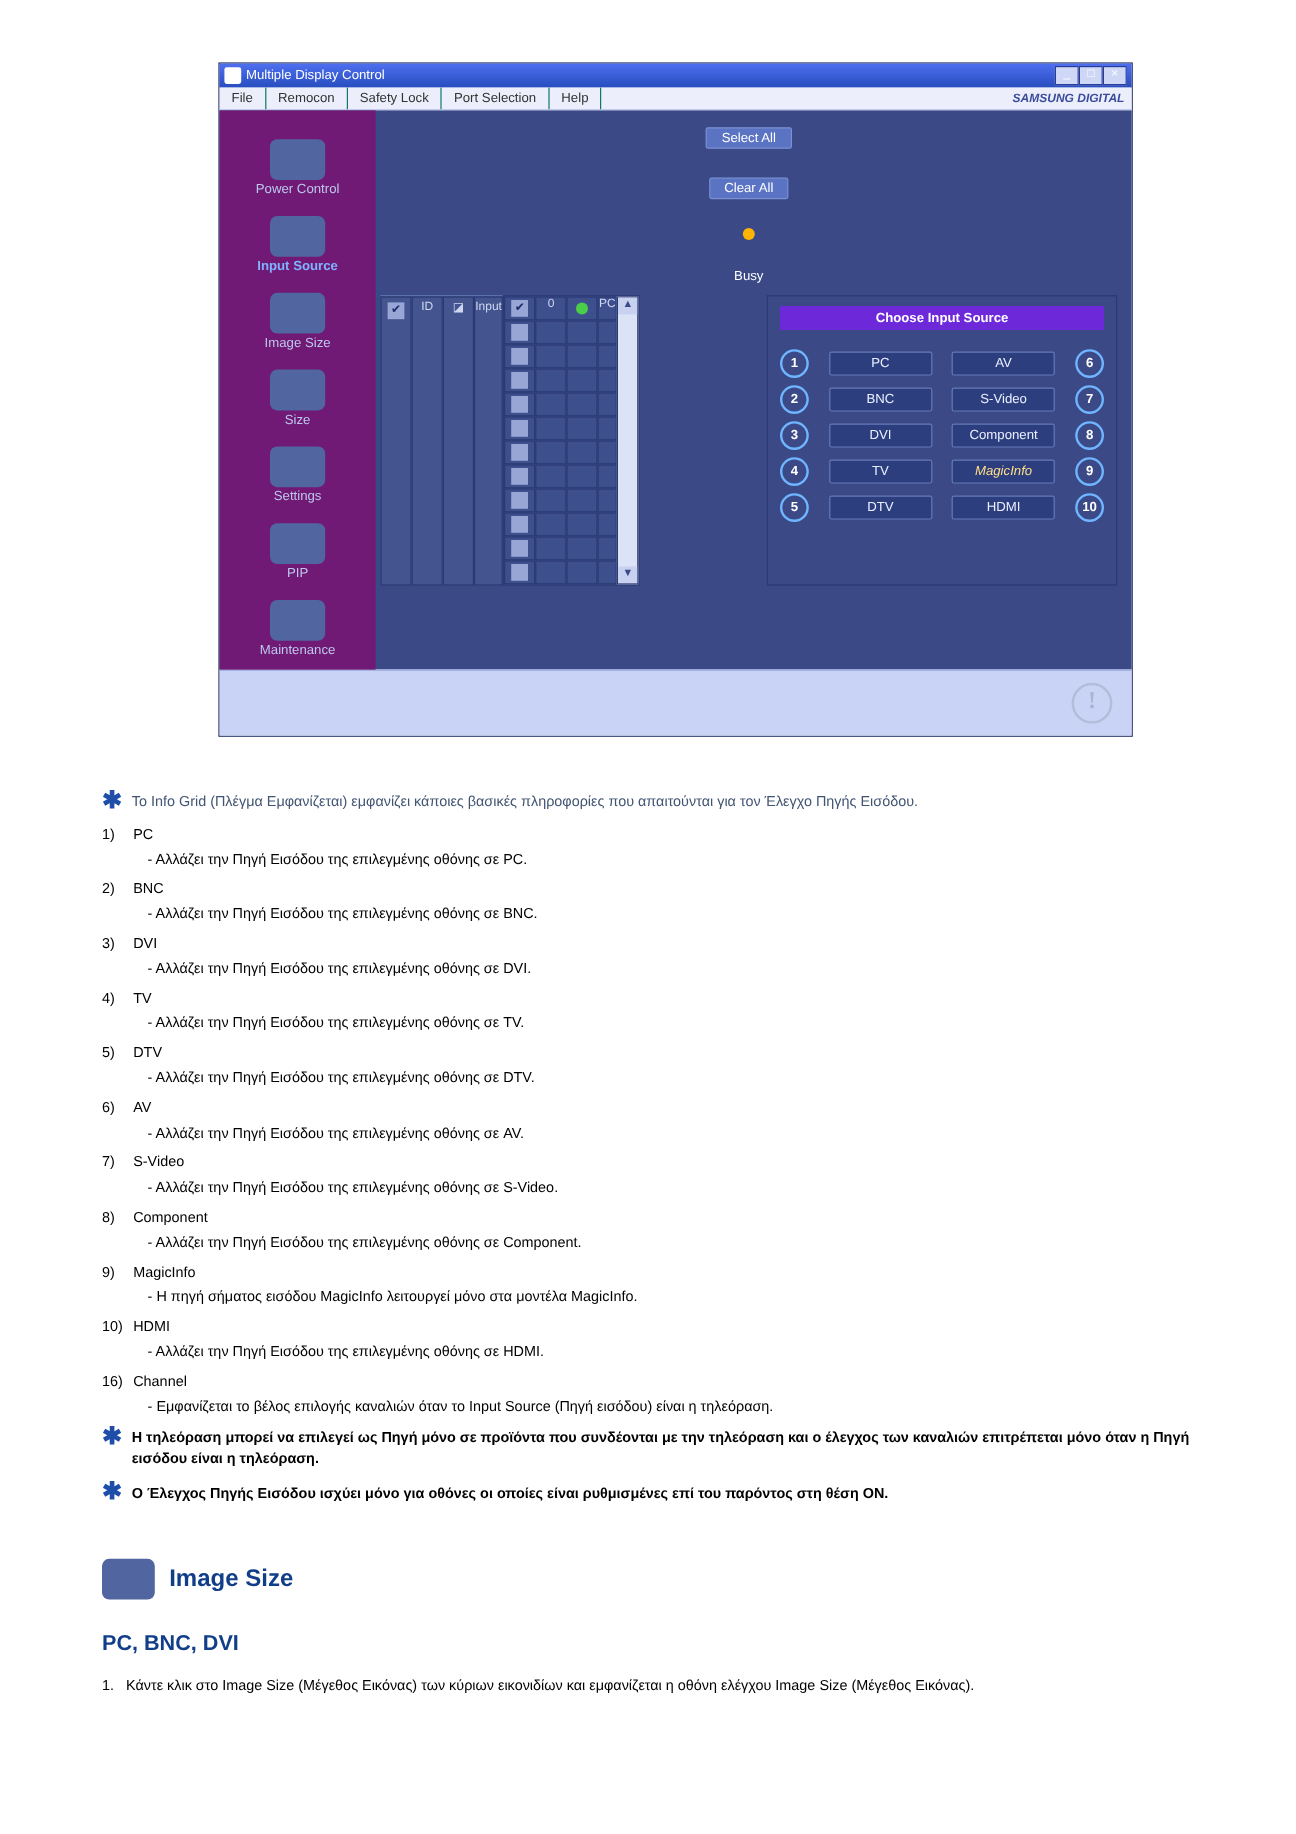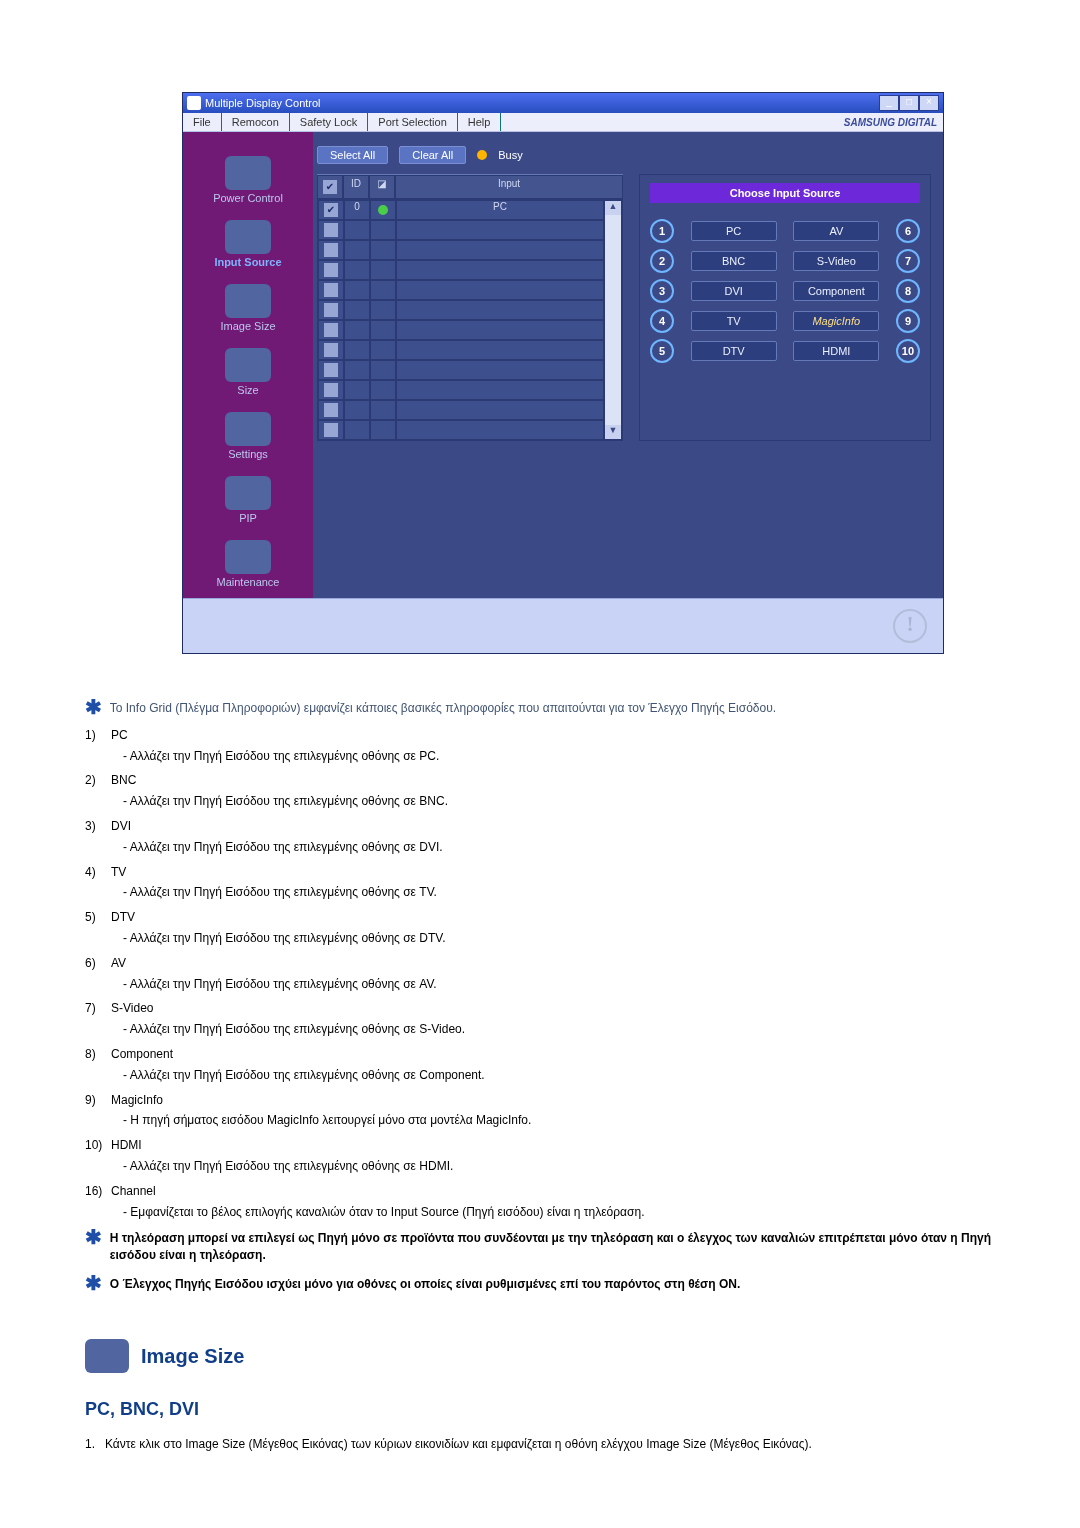--- a/index.html
+++ b/index.html
@@ -8,21 +8,21 @@
     background: #fff;
     color: #000;
     font-size: 12px;
   }
   .page {
     width: 1080px;
     margin: 0 auto;
   }
   .app-wrapper {
     width:716px;
-    margin: 92px auto 40px;
+    margin: 52px auto 40px;
   }
   .app-window {
     width: 760px;
     border: 1px solid #1e2c63;
   }
   .titlebar {
     background: linear-gradient(#4e6ff0, #274dbe);
     color: #fff;
     font-size: 11px;
     padding: 2px 4px;
@@ -53,36 +53,36 @@
     font-size:11px;
     text-align:center;
     padding-top:18px;
   }
   .side-item { padding:6px 0 10px; }
   .side-icon {
     width:46px; height:34px; margin:0 auto 2px; background:#5165a0; border-radius:6px;
   }
   .side-item.sel .side-label { color:#7fb3ff; font-weight:bold; }
   .main-area { flex:1; padding:14px 12px 8px 4px; }
-  .toolbar-row { display:flex; align-items:center; gap:11px; font-size:11px; color:#fff; margin-bottom:10px; }
+  .toolbar-row { display:flex; align-items:center; gap:24px; font-size:11px; color:#fff; margin-bottom:10px;flex-direction:column; }
   .tool-btn {
     background:#5a73c3;
     border:1px solid #7b90d2;
     color:#fff;
     font-size:11px;
     padding:2px 12px;
     border-radius:2px;
   }
   .busy-dot { width:10px; height:10px; border-radius:50%; background:#ffb400; display:inline-block; }
   .busy-label { color:#fff; }
   .grid-wrap { display:flex; gap:16px; }
   .grid-block {
     width:306px;
     display:flex;
-    flex-direction:column;
+    flex-direction:row;
   }
   .grid-header {
     background:#3b4a87;
     display:flex;
     border-top:1px solid #6479b8;
   }
   .gh-cell {
     background:#43548f;
     border:1px solid #2b3a74;
     font-size:10px;
@@ -411,21 +411,21 @@
 
     <div class="status-row">
       <div class="status-icon">!</div>
     </div>
   </div>
   </div>
 
   <div class="content">
     <div class="star-row">
       <div class="star-mark">✱</div>
-      <div class="star-txt">Το Info Grid (Πλέγμα Πληροφοριών) εμφανίζει κάποιες βασικές πληροφορίες που απαιτούνται για τον Έλεγχο Πηγής Εισόδου.</div>
+      <div class="star-txt">Το Info Grid (Πλέγμα Εμφανίζεται) εμφανίζει κάποιες βασικές πληροφορίες που απαιτούνται για τον Έλεγχο Πηγής Εισόδου.</div>
     </div>
 
     <div id="item-list">
         <div class="list-row">
           <div class="list-num">1)</div>
           <div class="list-title">PC</div>
         </div>
         <div class="list-desc">- Αλλάζει την Πηγή Εισόδου της επιλεγμένης οθόνης σε PC.</div>
         <div class="list-row">
           <div class="list-num">2)</div>

